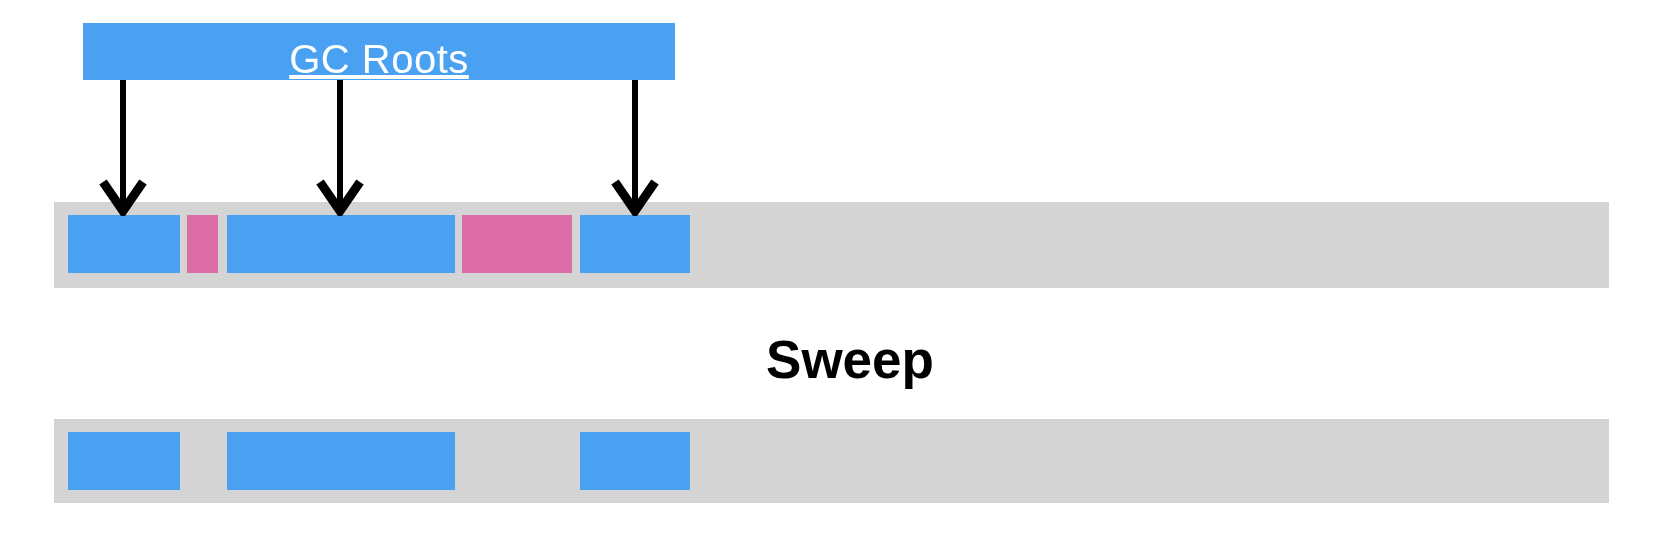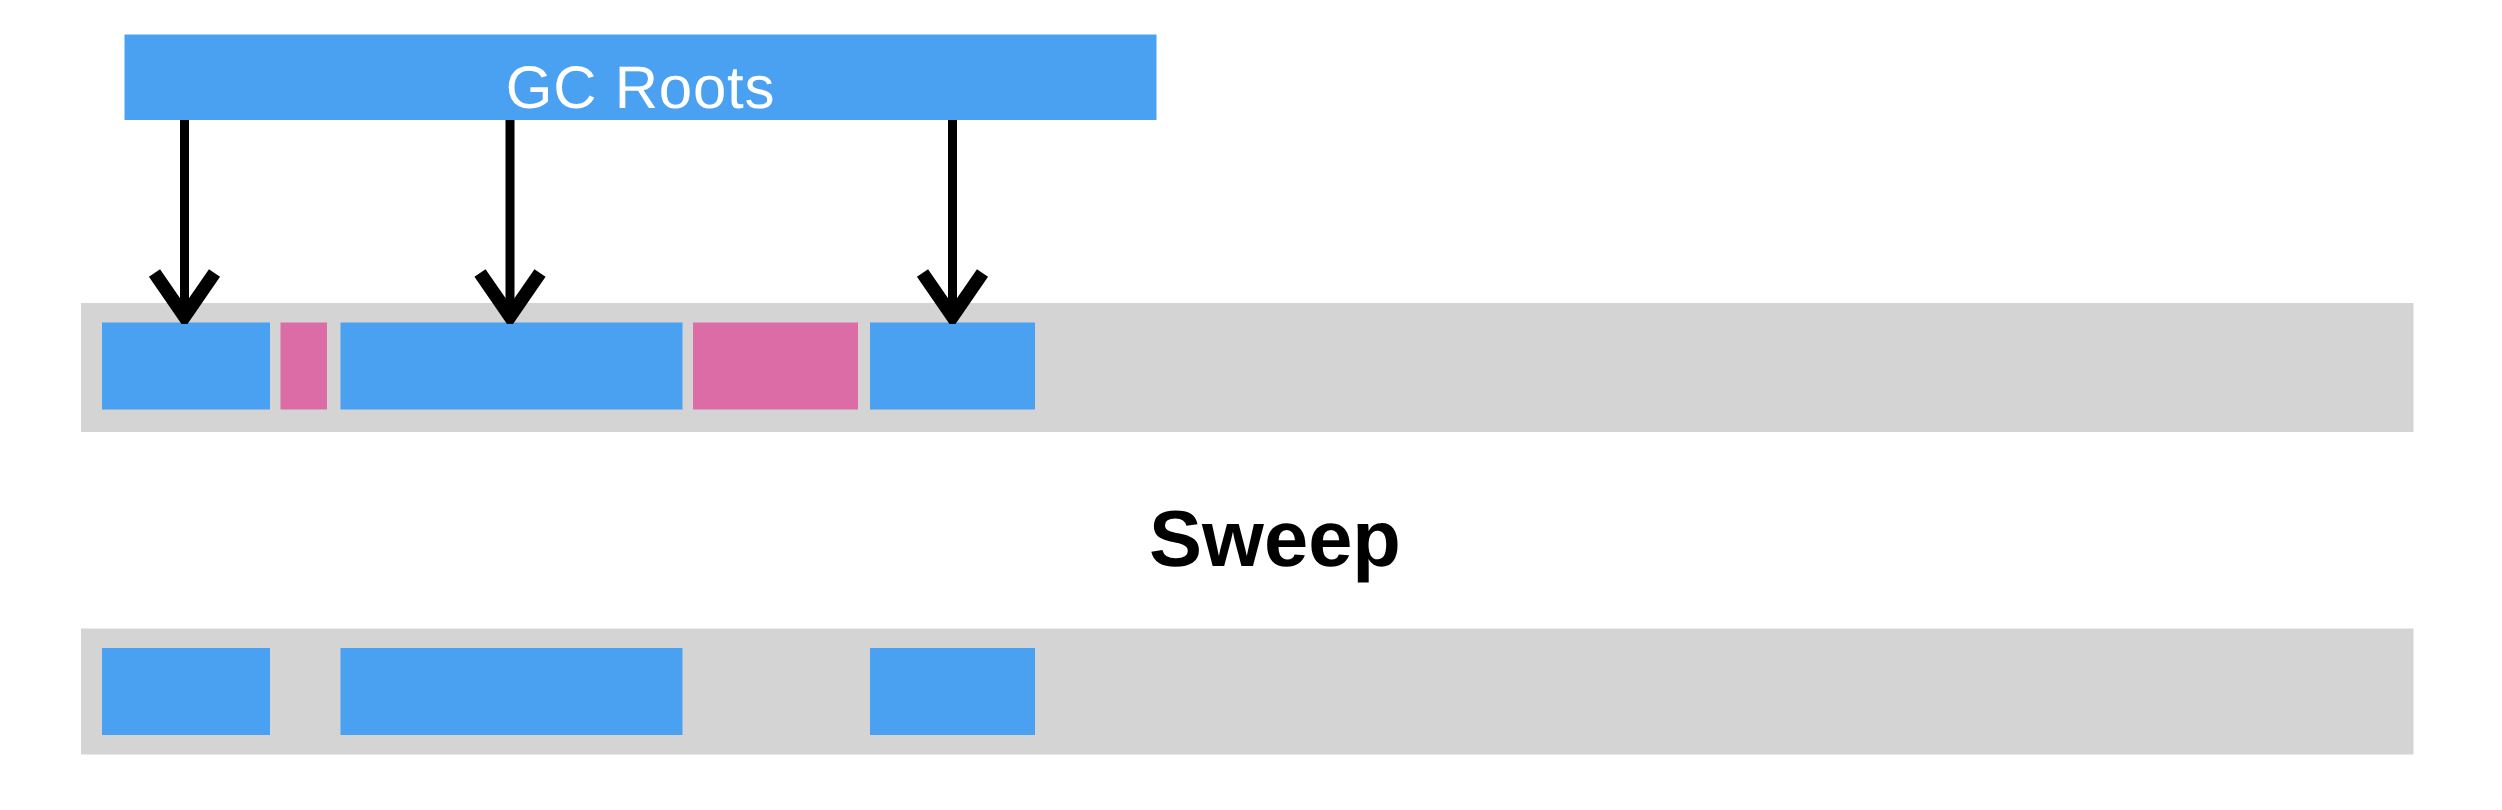--- a/index.html
+++ b/index.html
@@ -49,21 +49,21 @@
     line-height: 1;
     color: var(--sweep-text, #000000);
     padding-left: 16px;
   }
 </style>
 </head>
 <body>
 
 <div class="canvas" style="--bg: #ffffff; --roots-box: #4aa1f2; --roots-text: #ffffff; --heap-bar: #d4d4d4; --live-block: #4aa1f2; --garbage-block: #db6ca6; --sweep-text: #000000;">
 
-  <div class="roots-box" style="left: 83px; top: 23px; width: 688px; height: 57px;">
+  <div class="roots-box" style="left: 83px; top: 23px; width: 592px; height: 57px; text-decoration: underline;">
     <span>GC Roots</span>
   </div>
 
   <div class="heap-bar" id="heap-before" style="left: 54px; top: 202px; width: 1555px; height: 86px;">
       <div class="block live" style="left: 14px; top: 13px; width: 112px; height: 58px;"></div>
       <div class="block garbage" style="left: 133px; top: 13px; width: 31px; height: 58px;"></div>
       <div class="block live" style="left: 173px; top: 13px; width: 228px; height: 58px;"></div>
       <div class="block garbage" style="left: 408px; top: 13px; width: 110px; height: 58px;"></div>
       <div class="block live" style="left: 526px; top: 13px; width: 110px; height: 58px;"></div>
     </div>

